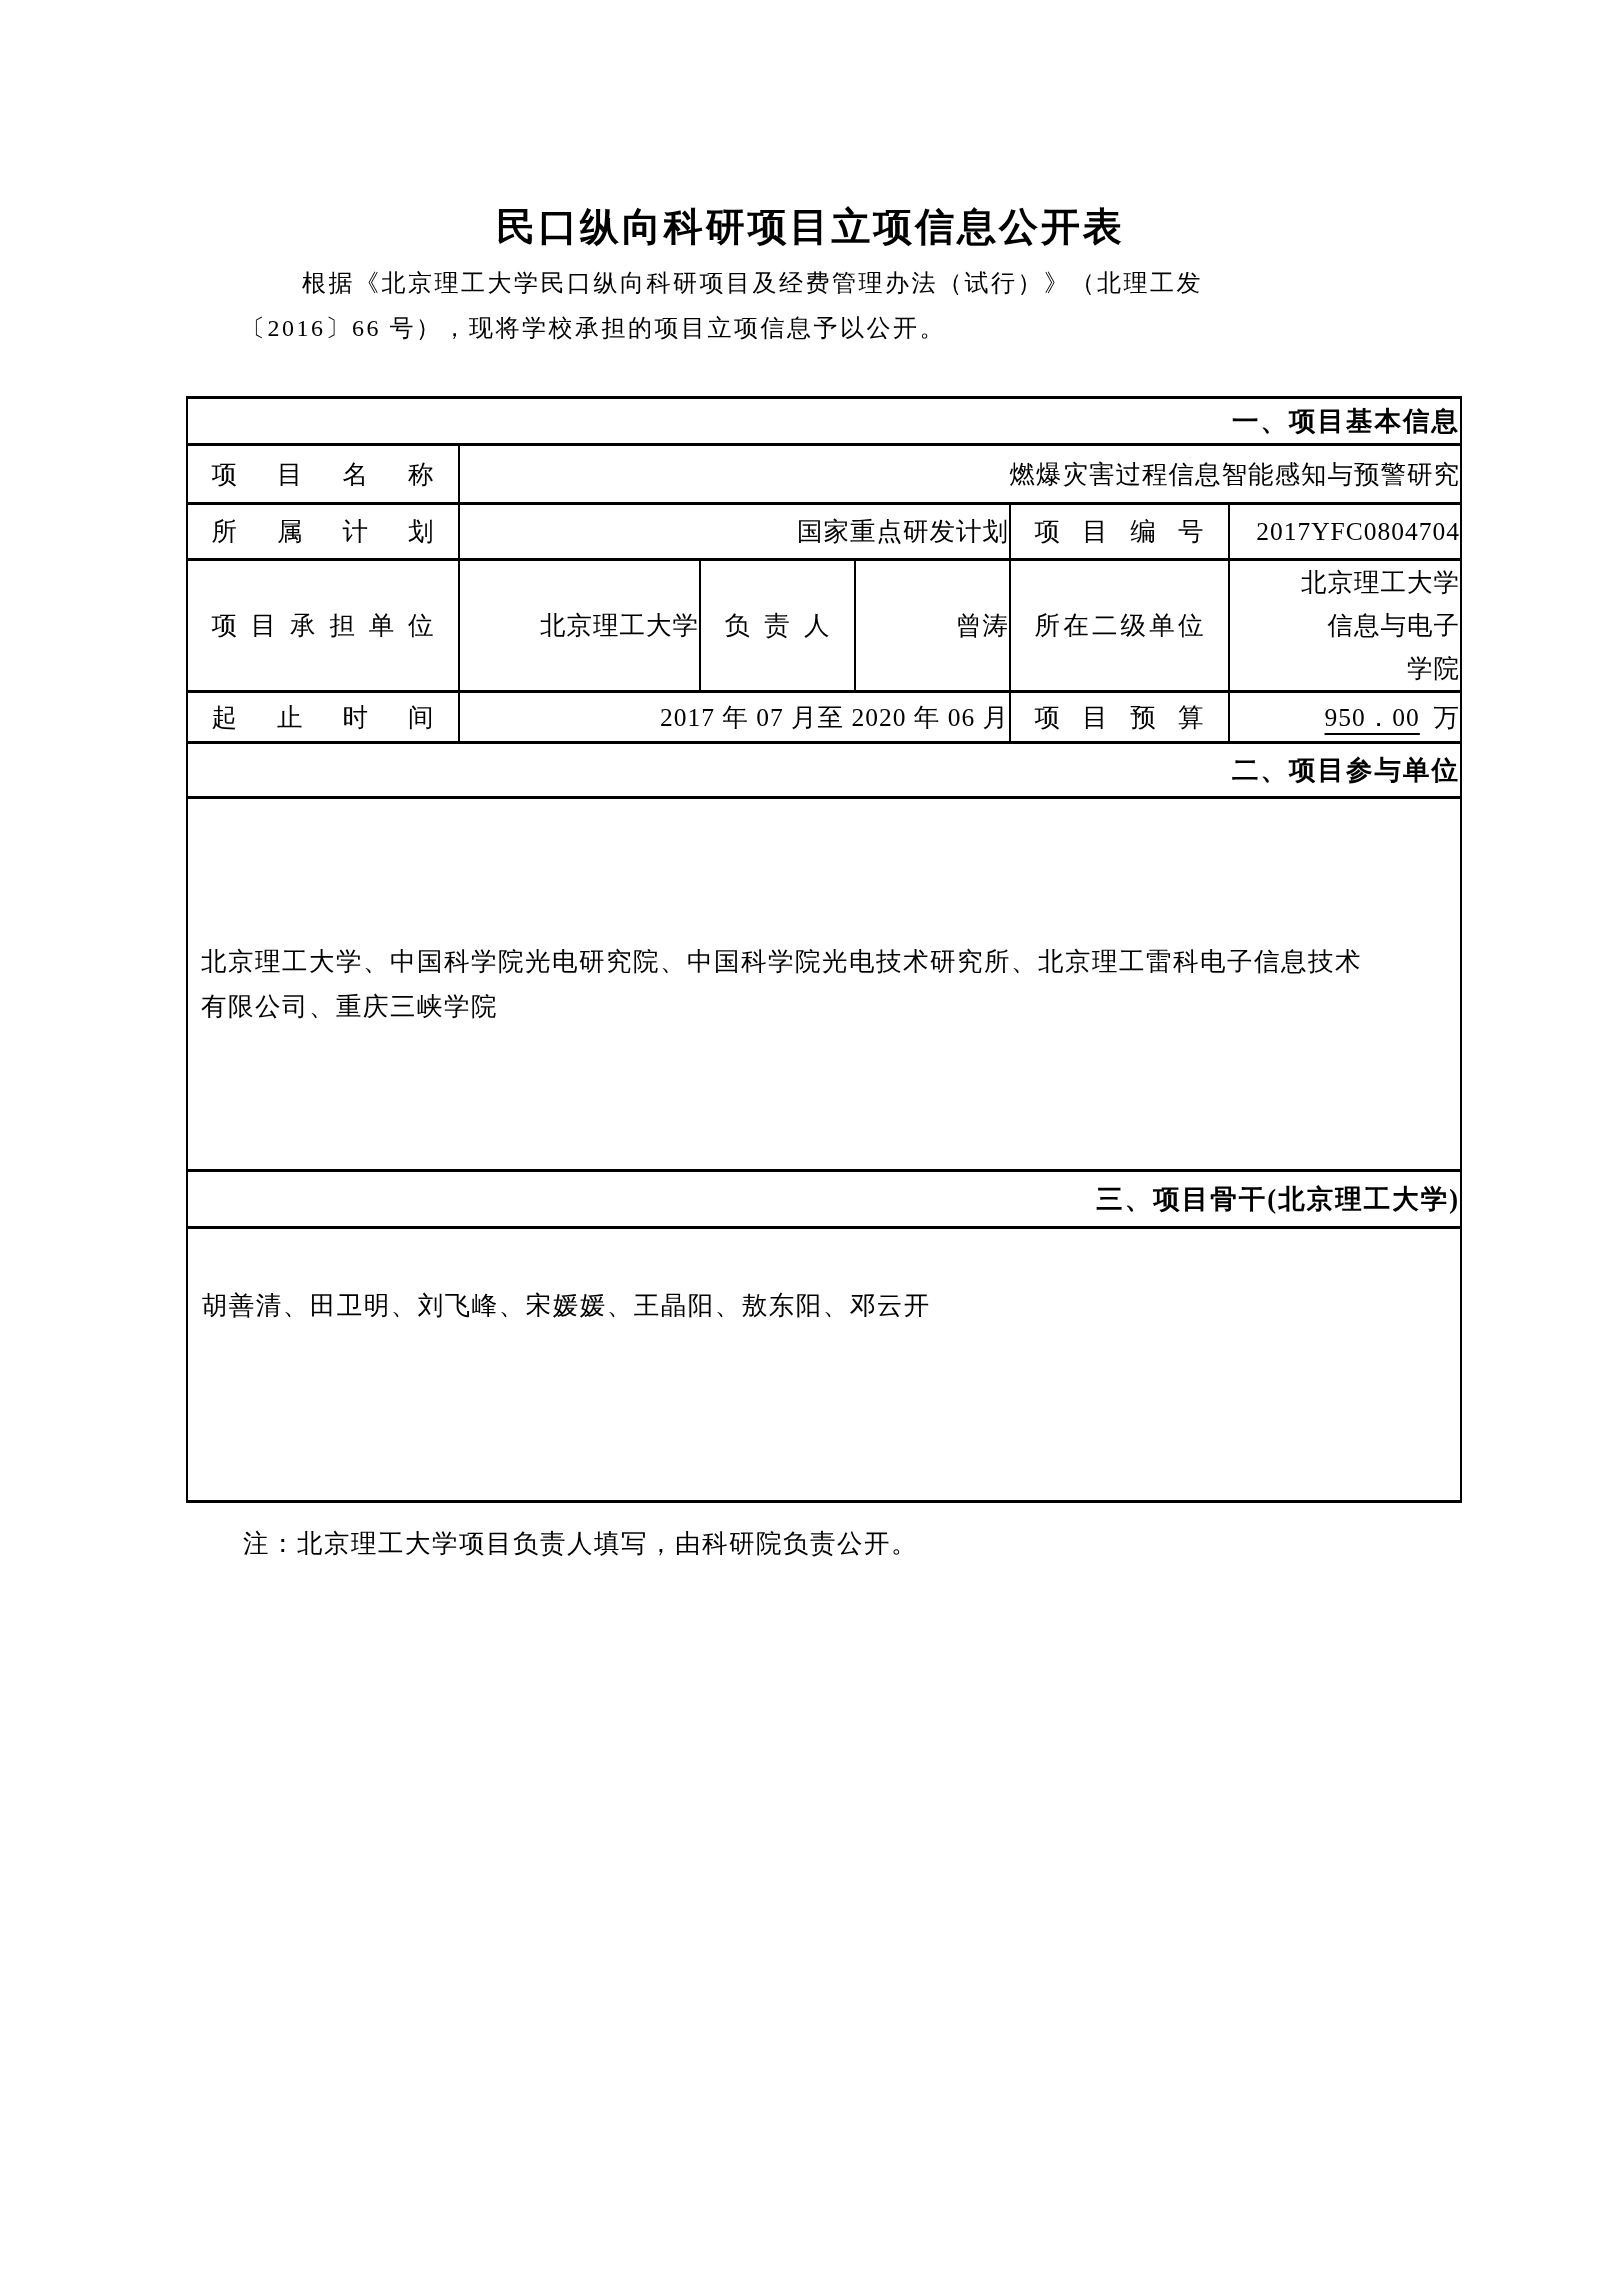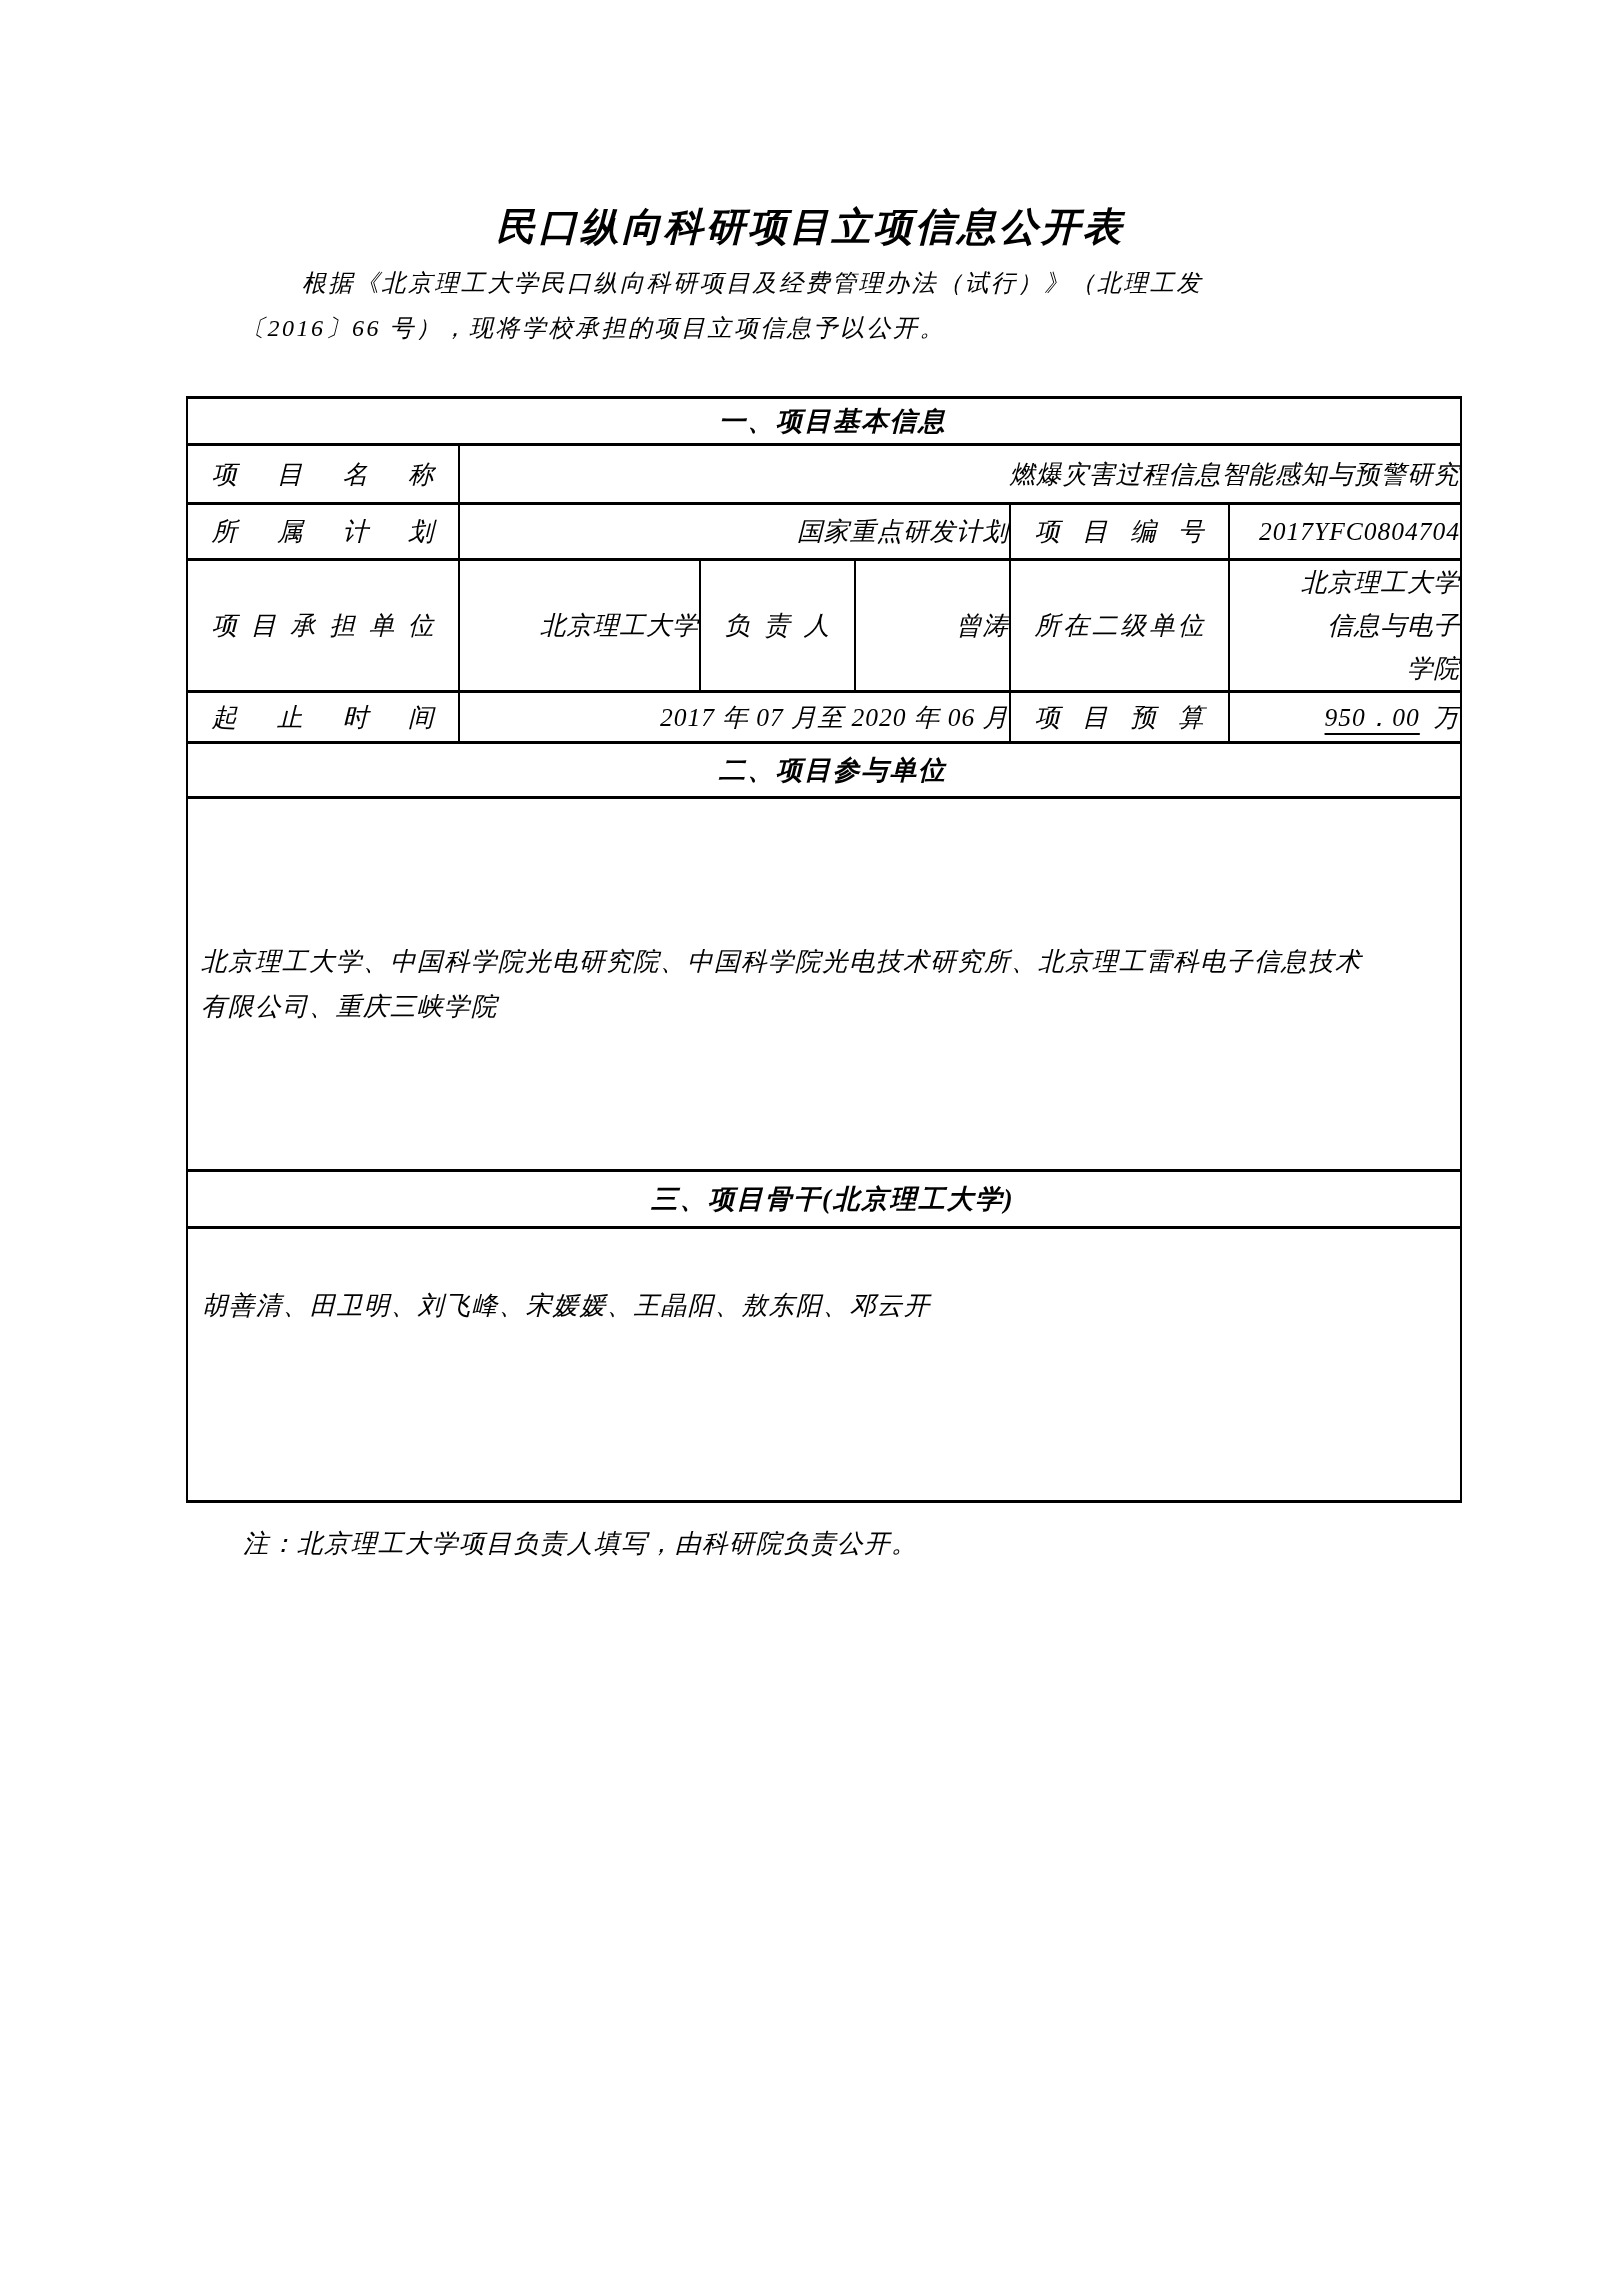--- a/index.html
+++ b/index.html
@@ -8,21 +8,20 @@
     background: #ffffff;
     color: #000000;
     font-family: "Liberation Serif", "DejaVu Serif", serif;
   }
   .page {
     position: relative;
     width: 1621px;
     height: 1838px;
     background: #ffffff;
     overflow: hidden;
-    font-style: italic;
   }
   .doc-title {
     padding-top: 201px;
     width: 1621px;
     text-align: center;
     font-size: 39px;
     font-weight: bold;
     letter-spacing: 2.9px;
     line-height: 51px;
   }
@@ -46,21 +45,21 @@
     border-top-width: 3.9px;
     border-bottom-width: 3.9px;
     font-size: 25.5px;
     text-align: center;
     vertical-align: middle;
     padding: 0;
     overflow: hidden;
     letter-spacing: 1px;
   }
   tr.sec-hd td {
-    text-align: center;
+    text-align: right;
     padding-left: 17.6px;
     font-weight: bold;
     font-size: 26.5px;
     letter-spacing: 2px;
   }
   td.lbl {
     text-align: justify;
     text-align-last: justify;
     padding: 0 23.5px;
   }

